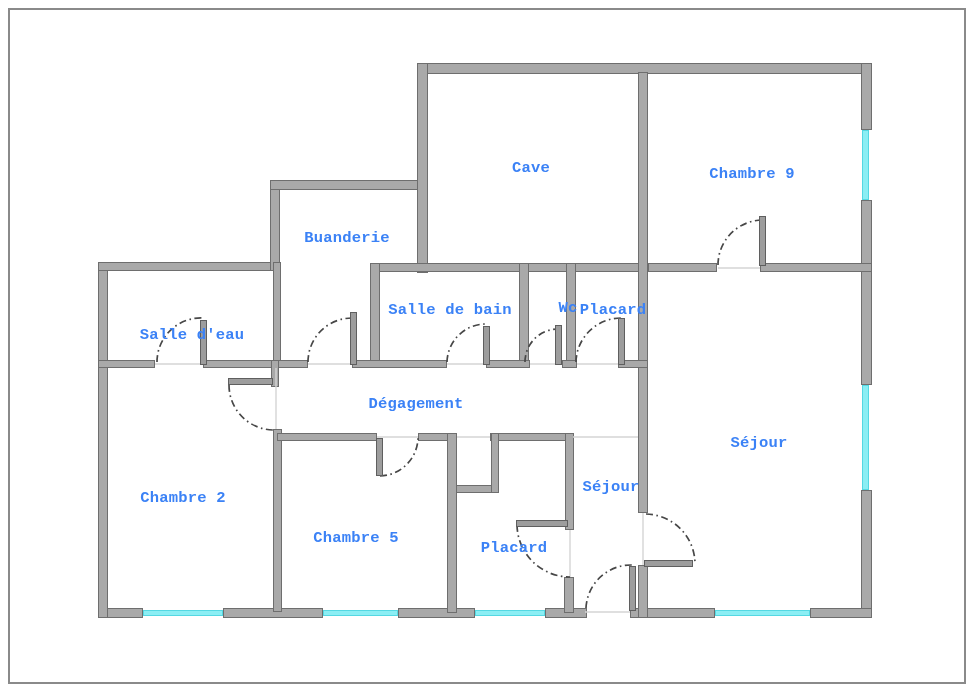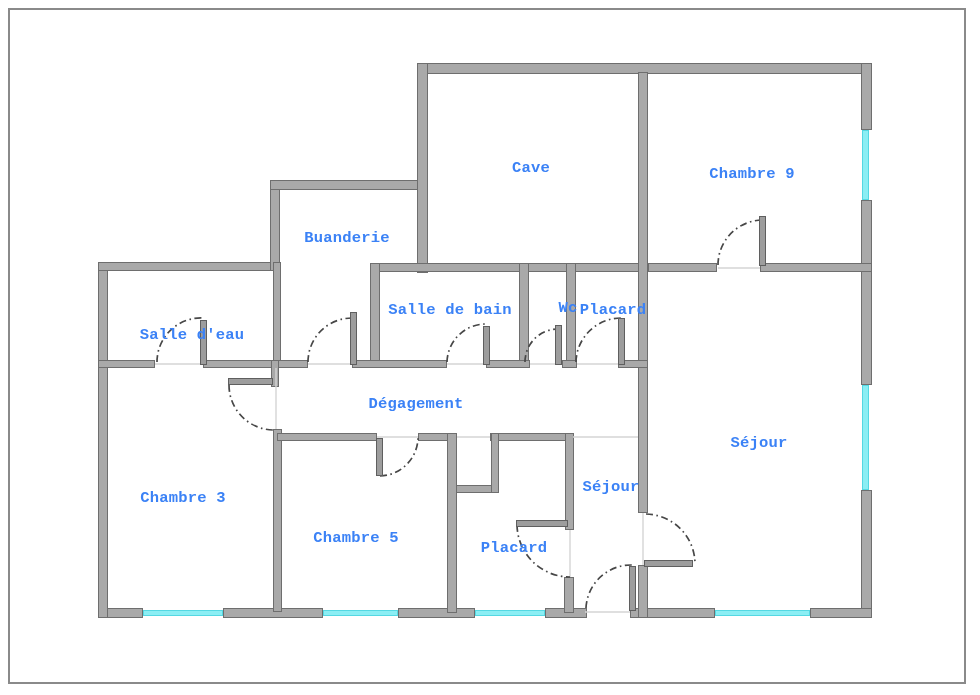--- a/index.html
+++ b/index.html
@@ -105,19 +105,19 @@
       <div class="door-leaf" style="left: 644px; top: 560px; width: 49px; height: 7px;"></div>
       <div class="door-leaf" style="left: 629px; top: 566px; width: 7px; height: 45px;"></div>
       <div class="room-label" style="left: 531px; top: 168px;">Cave</div>
       <div class="room-label" style="left: 752px; top: 174px;">Chambre 9</div>
       <div class="room-label" style="left: 347px; top: 238px;">Buanderie</div>
       <div class="room-label" style="left: 192px; top: 308px; margin-top: 27px;">Salle d'eau</div>
       <div class="room-label" style="left: 450px; top: 310px; text-align: right;">Salle de bain</div>
       <div class="room-label" style="left: 568px; top: 308px;">Wc</div>
       <div class="room-label" style="left: 613px; top: 310px;">Placard</div>
       <div class="room-label" style="left: 416px; top: 404px;">Dégagement</div>
-      <div class="room-label" style="left: 183px; top: 498px;">Chambre 3</div>
+      <div class="room-label" style="left: 183px; top: 498px;">Chambre 2</div>
       <div class="room-label" style="left: 356px; top: 538px;">Chambre 5</div>
       <div class="room-label" style="left: 514px; top: 548px;">Placard</div>
       <div class="room-label" style="left: 611px; top: 487px;">Séjour</div>
       <div class="room-label" style="left: 759px; top: 443px;">Séjour</div>
     </div>
 </div>
 
 </body></html>

